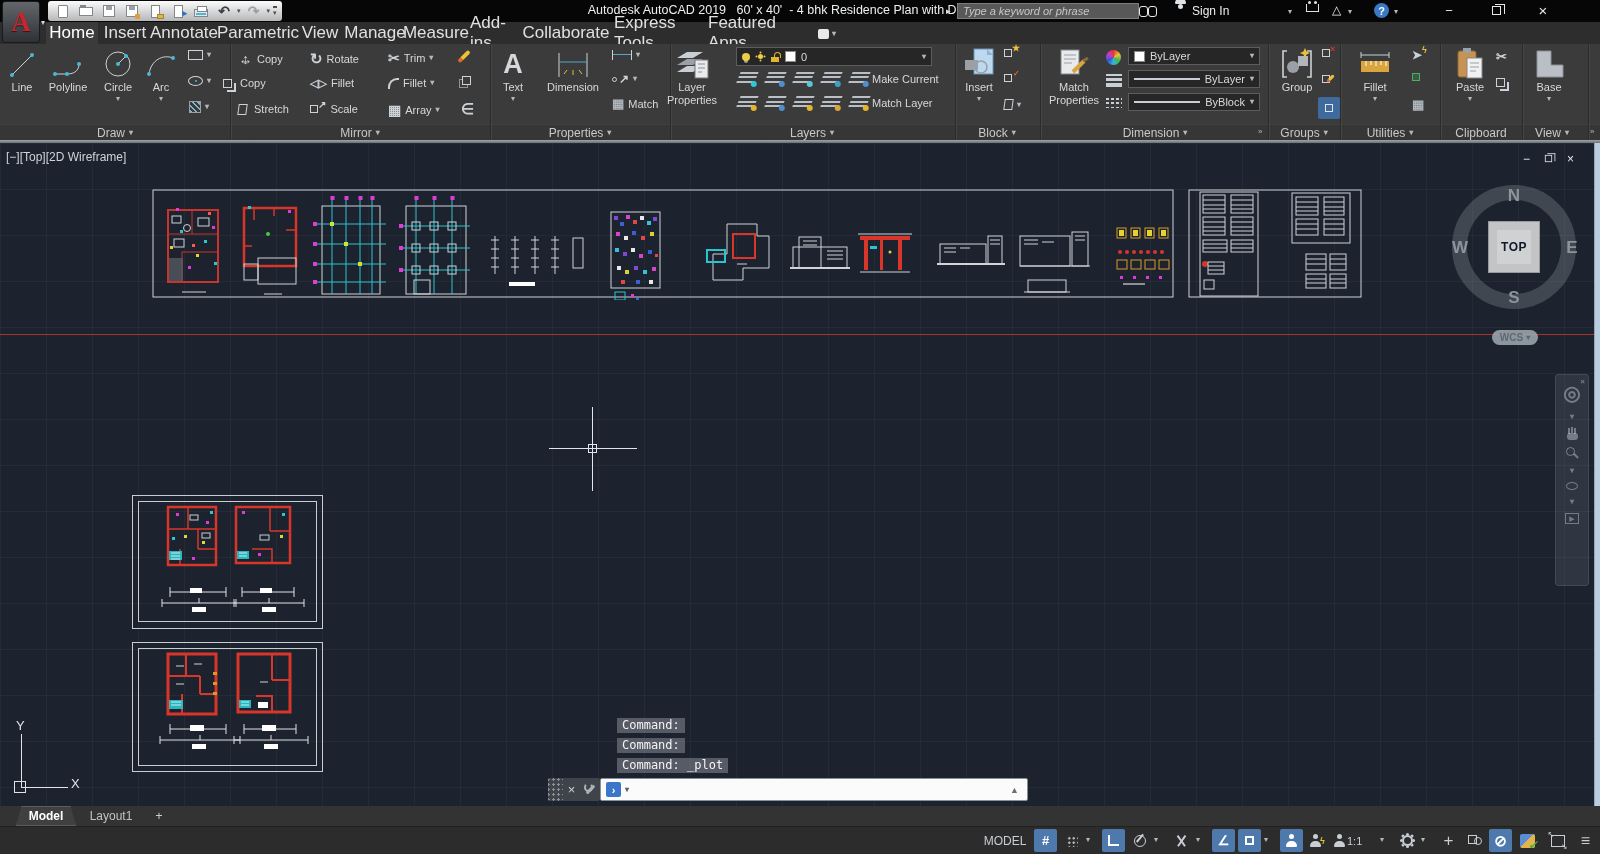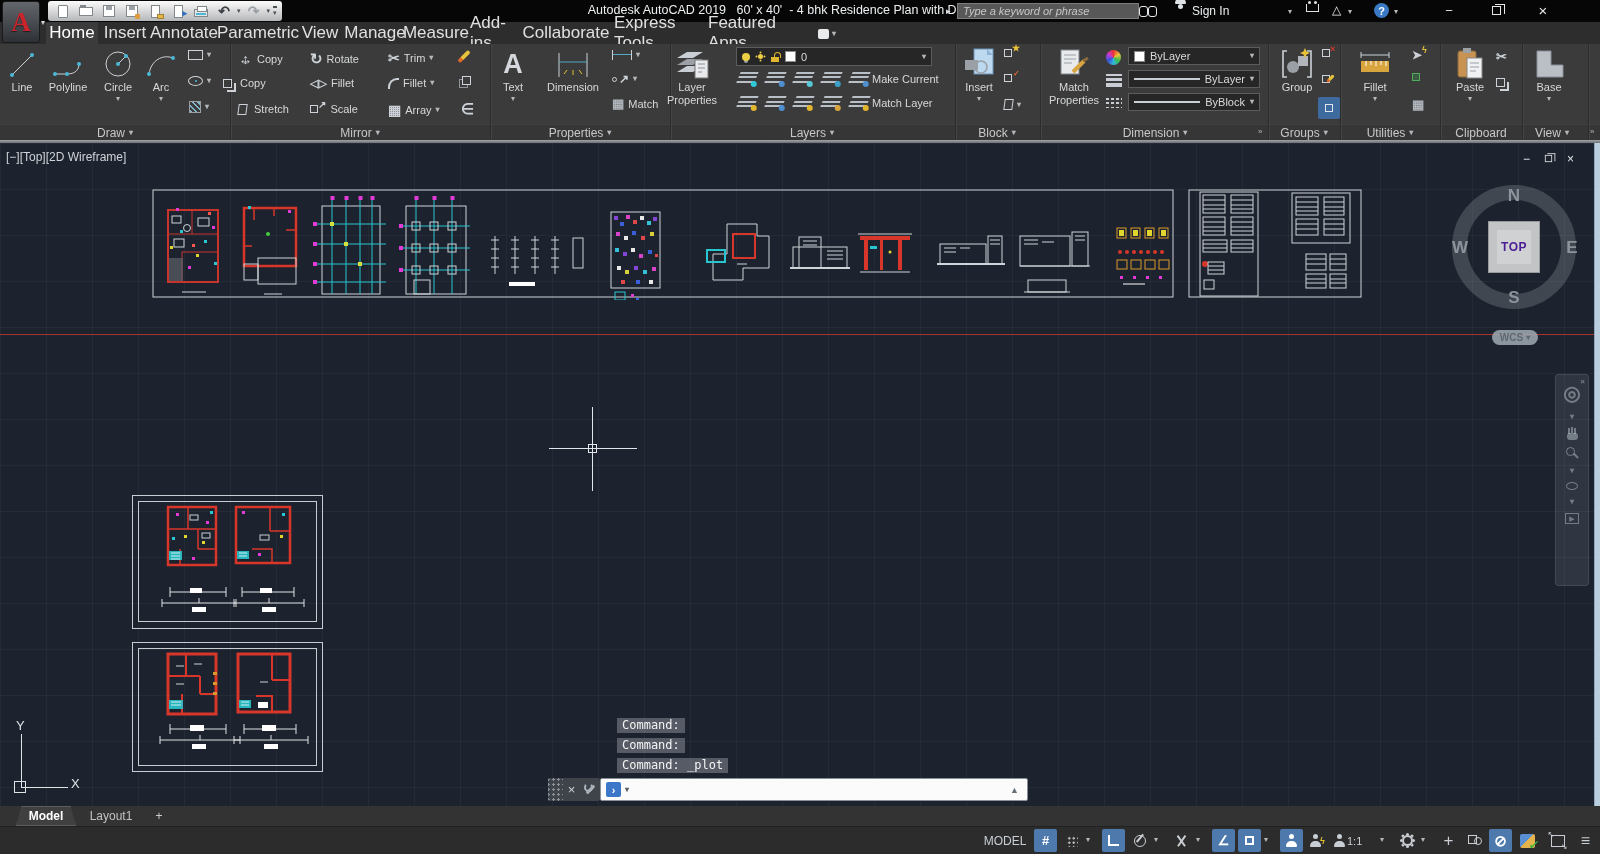--- a/index.html
+++ b/index.html
@@ -119,21 +119,21 @@
   .cleanbx i{position:absolute;font-style:normal;font-size:8px;line-height:1}
   
   .canvas{left:0;top:143px;width:1600px;height:663px;background-color:#1d232e;background-image:linear-gradient(rgba(125,145,170,.07) 1px,transparent 1px),linear-gradient(90deg,rgba(125,145,170,.07) 1px,transparent 1px);background-size:46px 46px}
   .vplabel{left:6px;top:150px;color:#cfd3d7;font-size:12px}
   .vwc{top:151px;width:17px;height:15px;display:flex;align-items:center;justify-content:center;color:#e5e9ec;font-size:12px}
   .redline{left:0;top:334px;width:1594px;height:1px;background:#a8332c}
   .ring{left:1452px;top:185px;width:124px;height:124px;border-radius:50%;border:15px solid rgba(148,154,160,.30)}
   .vc-l{position:absolute;color:#8d949c;font-weight:bold;font-size:17px;width:24px;text-align:center}
   .topface{left:1488px;top:221px;width:52px;height:52px;background:#c2c4c6;border:1px solid #97999b;display:flex;align-items:center;justify-content:center}
   .topface i{position:absolute;inset:8px;background:#cfd1d3}
-  .topface b{position:relative;color:#4c1d95;font-size:12px;letter-spacing:.5px}
+  .topface b{position:relative;color:#0f172a;font-size:12px;letter-spacing:.5px}
   .wcspill{left:1492px;top:330px;width:46px;height:15px;background:rgba(160,170,178,.85);border-radius:8px;display:flex;align-items:center;justify-content:center;gap:3px;color:#5f6870;font-size:10px;font-weight:bold}
   .navbar{left:1555px;top:374px;width:34px;height:212px;background:rgba(175,185,195,.13);border:1px solid rgba(200,210,220,.12);border-radius:4px;display:flex;flex-direction:column;align-items:center;padding:6px 0;gap:7px;color:rgba(230,238,245,.38)}
   .navx{position:absolute;top:2px;right:3px;font-size:8px}
   .hand{position:relative;width:11px;height:12px}
   .hand::before{content:"";position:absolute;bottom:0;left:0;width:11px;height:7px;border-radius:3px;background:currentColor}
   .hand::after{content:"";position:absolute;top:0;left:1px;width:2px;height:6px;background:currentColor;box-shadow:3px -1px 0 currentColor,6px 0 0 currentColor}
   .mag{position:relative;width:12px;height:12px}
   .mag::before{content:"";position:absolute;top:0;left:0;width:7px;height:7px;border:1.6px solid currentColor;border-radius:50%}
   .mag::after{content:"";position:absolute;bottom:0;right:1px;width:1.8px;height:6px;background:currentColor;transform:rotate(-45deg)}
   .orb{width:12px;height:8px;border:1.5px solid currentColor;border-radius:50%}

